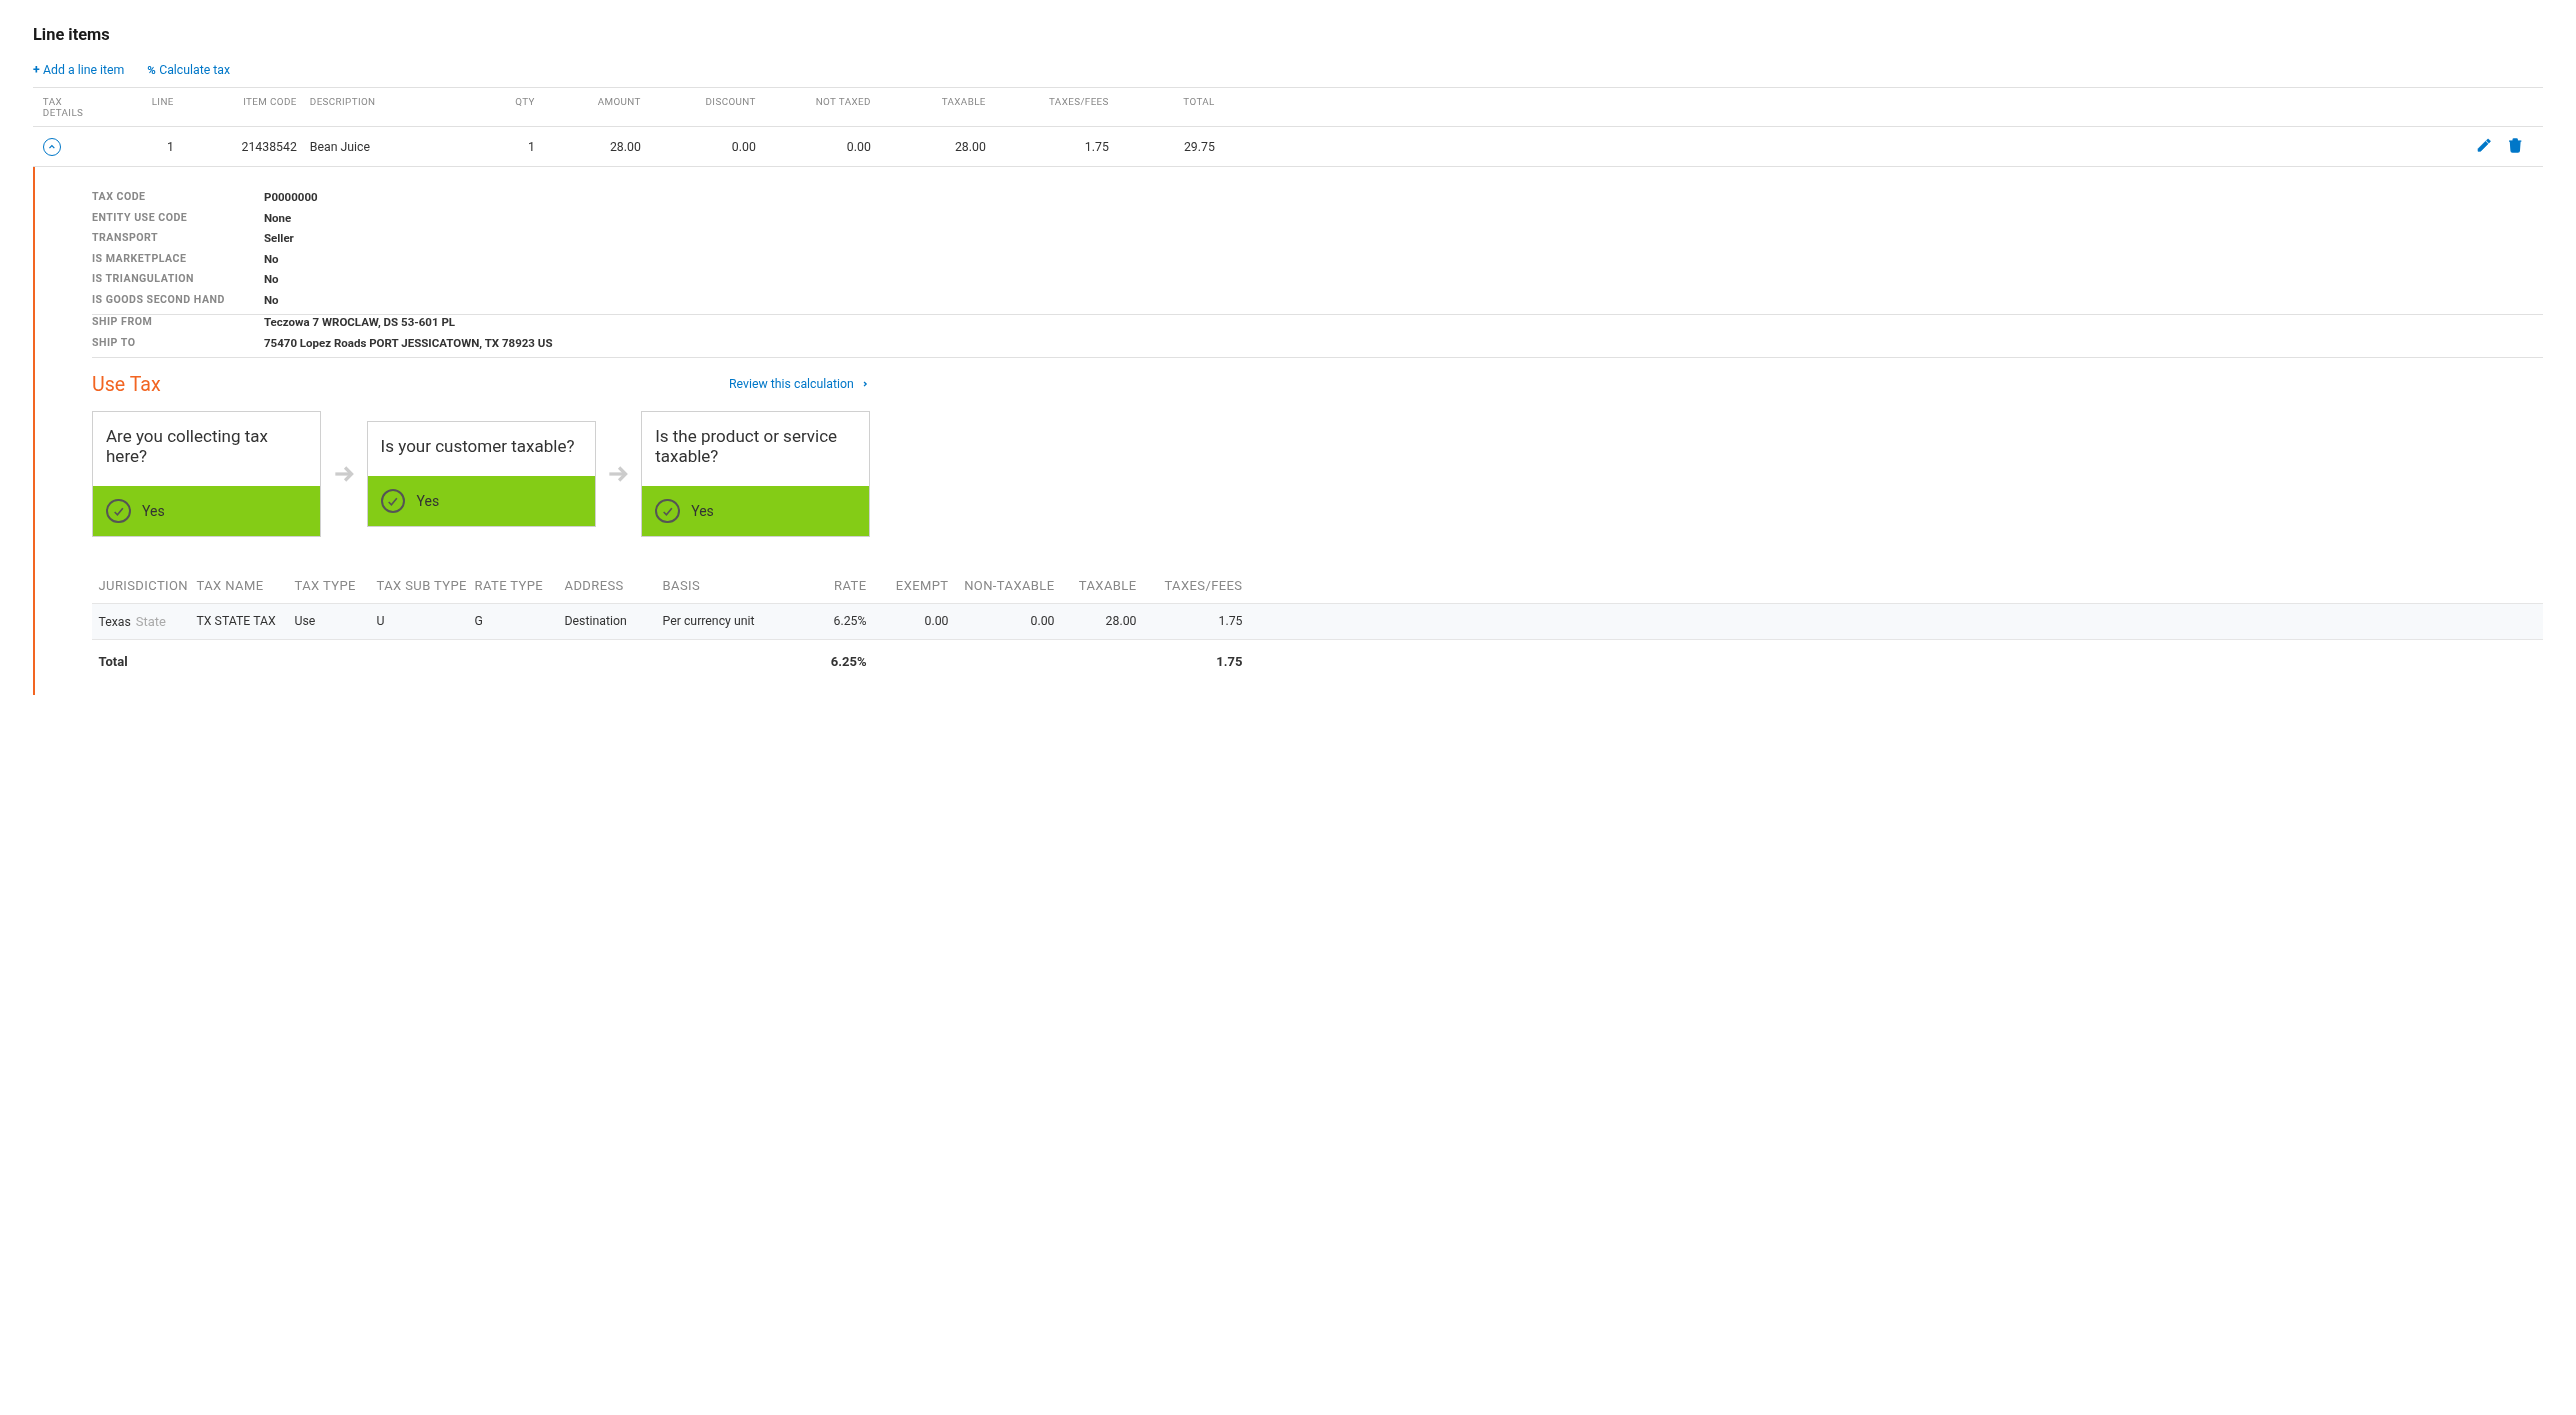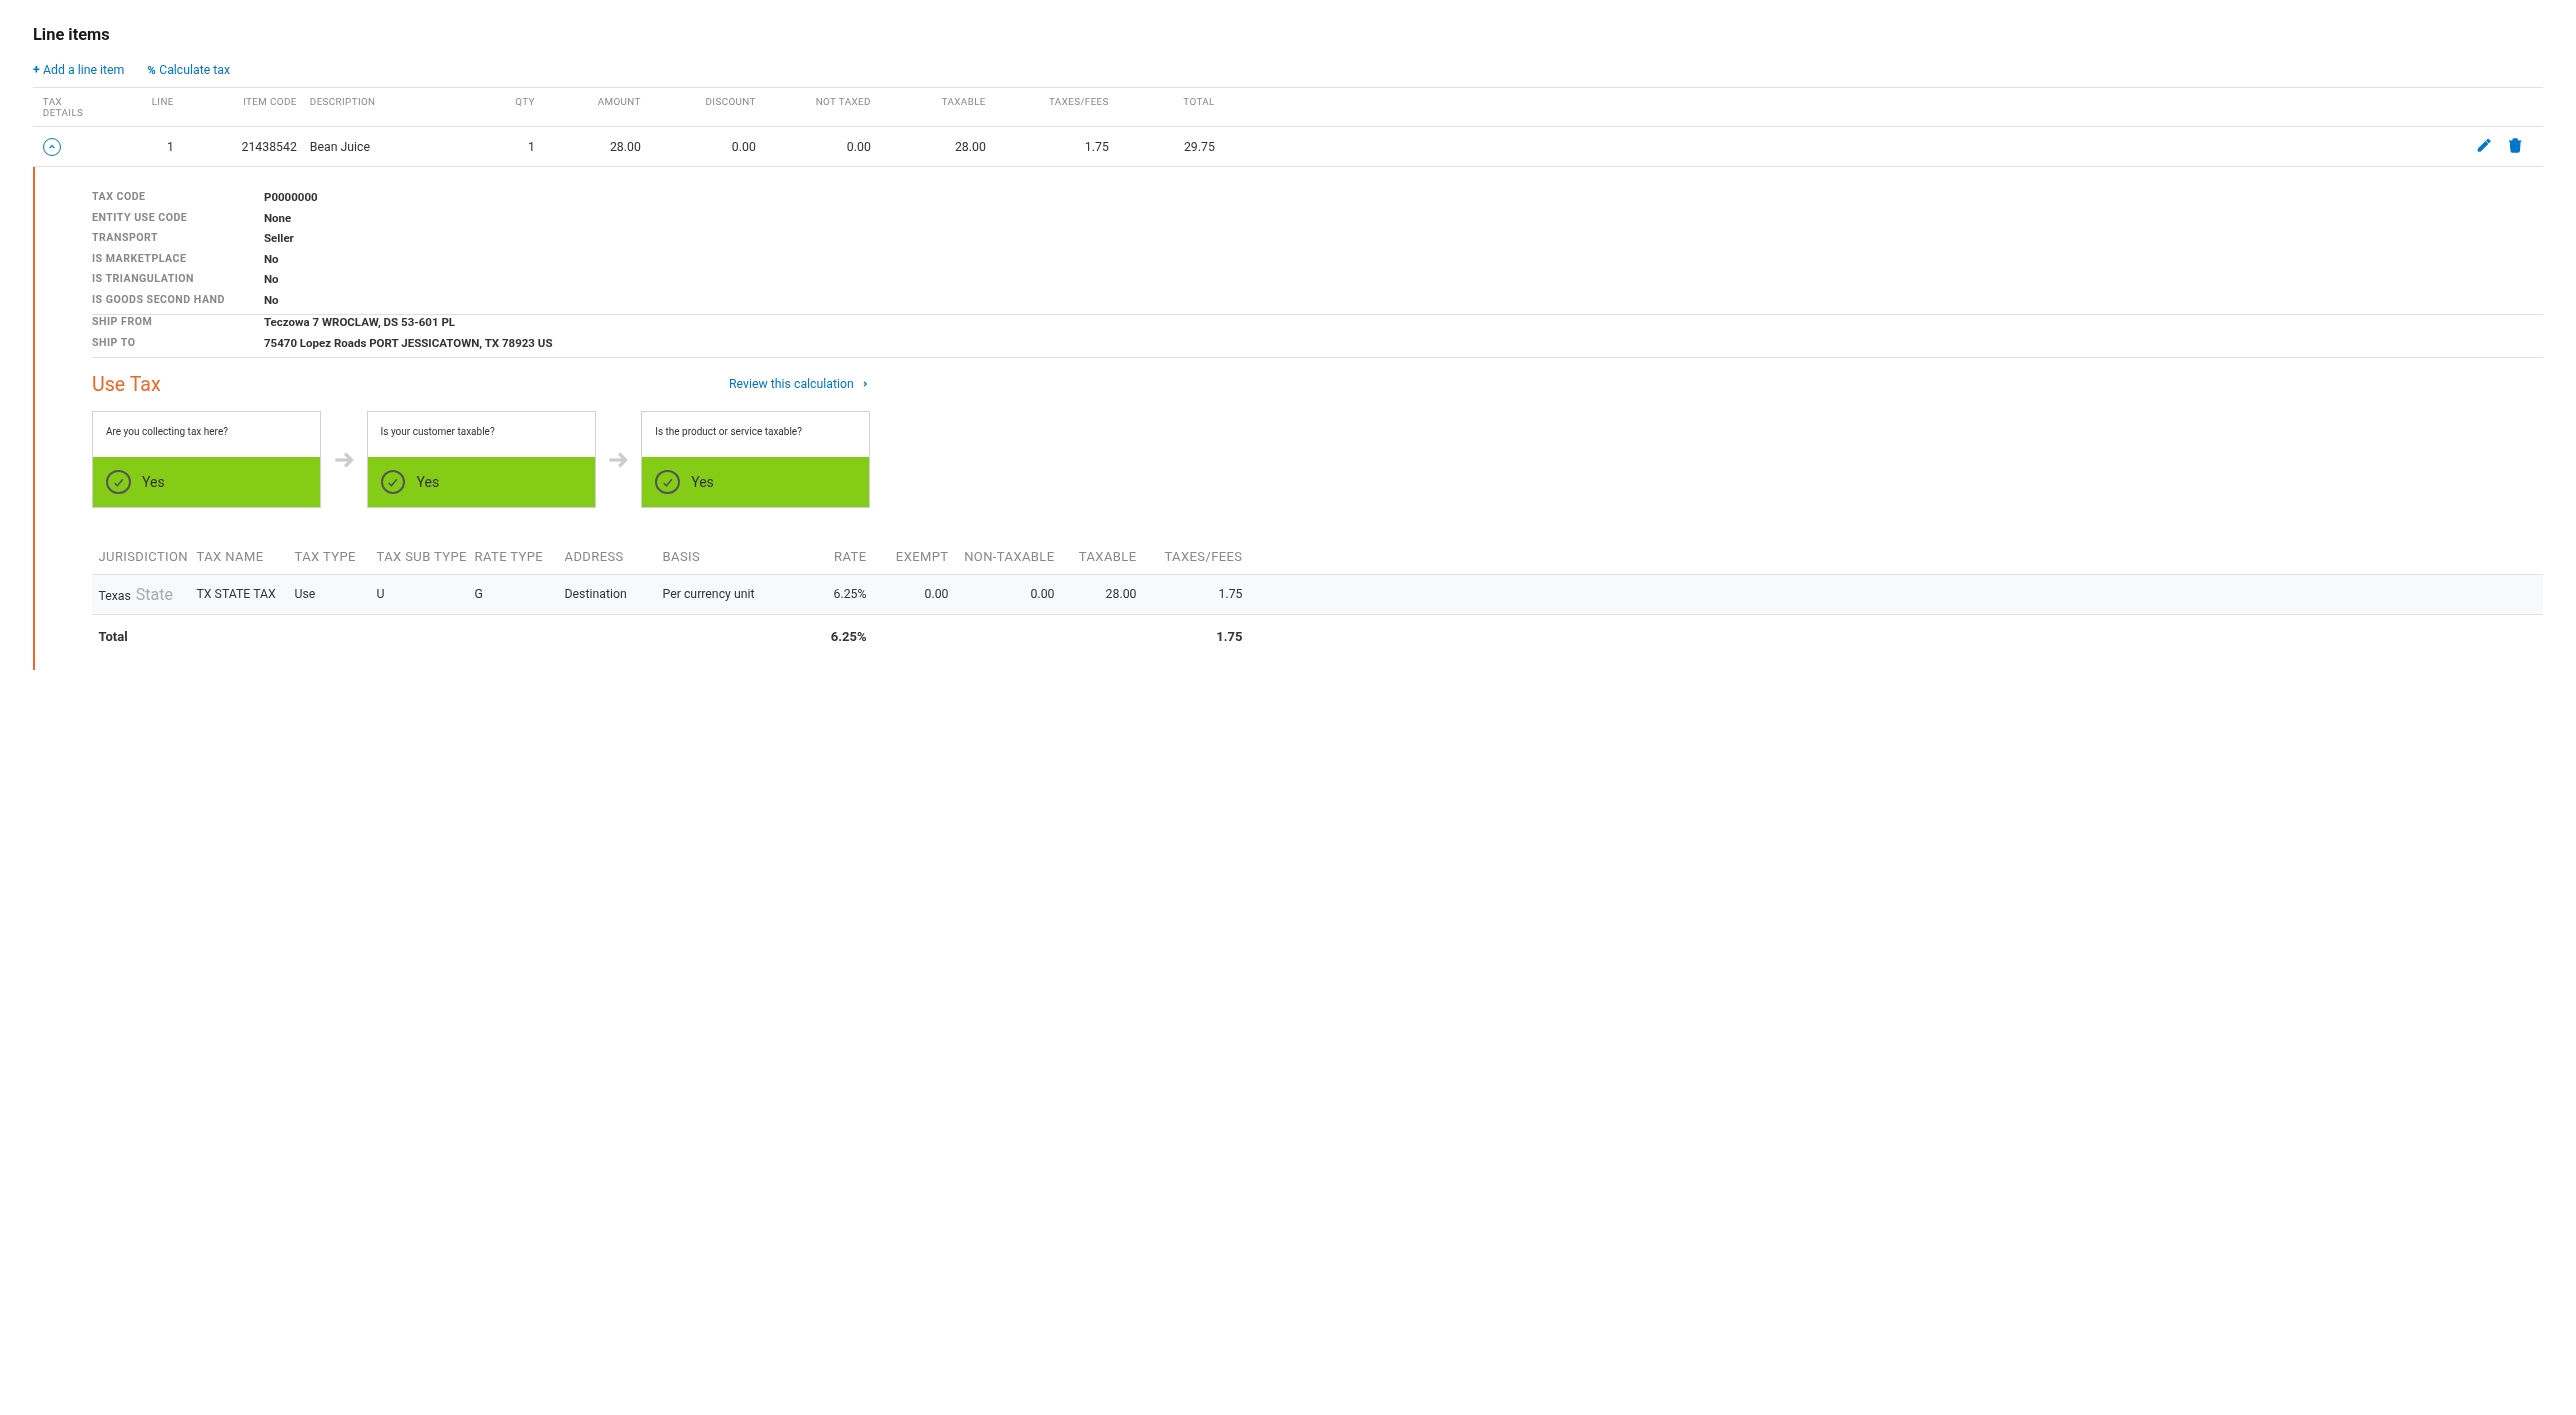--- a/index.html
+++ b/index.html
@@ -120,21 +120,21 @@
   align-items: center;
   gap: 9.8px;
   margin-bottom: 31px;
 }
 .tax-card {
   width: 229px;
   border: 0.8px solid #d0d0d0;
 }
 .tax-card-q {
   padding: 14.7px 13px 19.6px 13px;
-  font-size: 10px;
+  font-size: 17px;
   color: #333;
 }
 .tax-card-a {
   background: #84cc16;
   padding: 13px 13px;
   display: flex;
   align-items: center;
   gap: 11.5px;
   font-size: 14px;
   color: #333;
@@ -165,21 +165,21 @@
   letter-spacing: 0.4px;
   text-transform: uppercase;
   border-bottom: 0.8px solid #e5e5e5;
 }
 .juris-row {
   background: #f7f9fb;
   font-size: 12.3px;
   color: #333;
   border-bottom: 0.8px solid #e5e5e5;
 }
-.juris-row .sub { color: #aaa; font-size: 16px; margin-left: 4.9px; }
+.juris-row .sub { color: #aaa; font-size: 13px; margin-left: 4.9px; }
 .juris-total {
   font-size: 13px;
   font-weight: 700;
   color: #333;
   padding-top: 14.7px;
 }
 .j-right { text-align: right; }
 </style>
 </head>
 <body>

